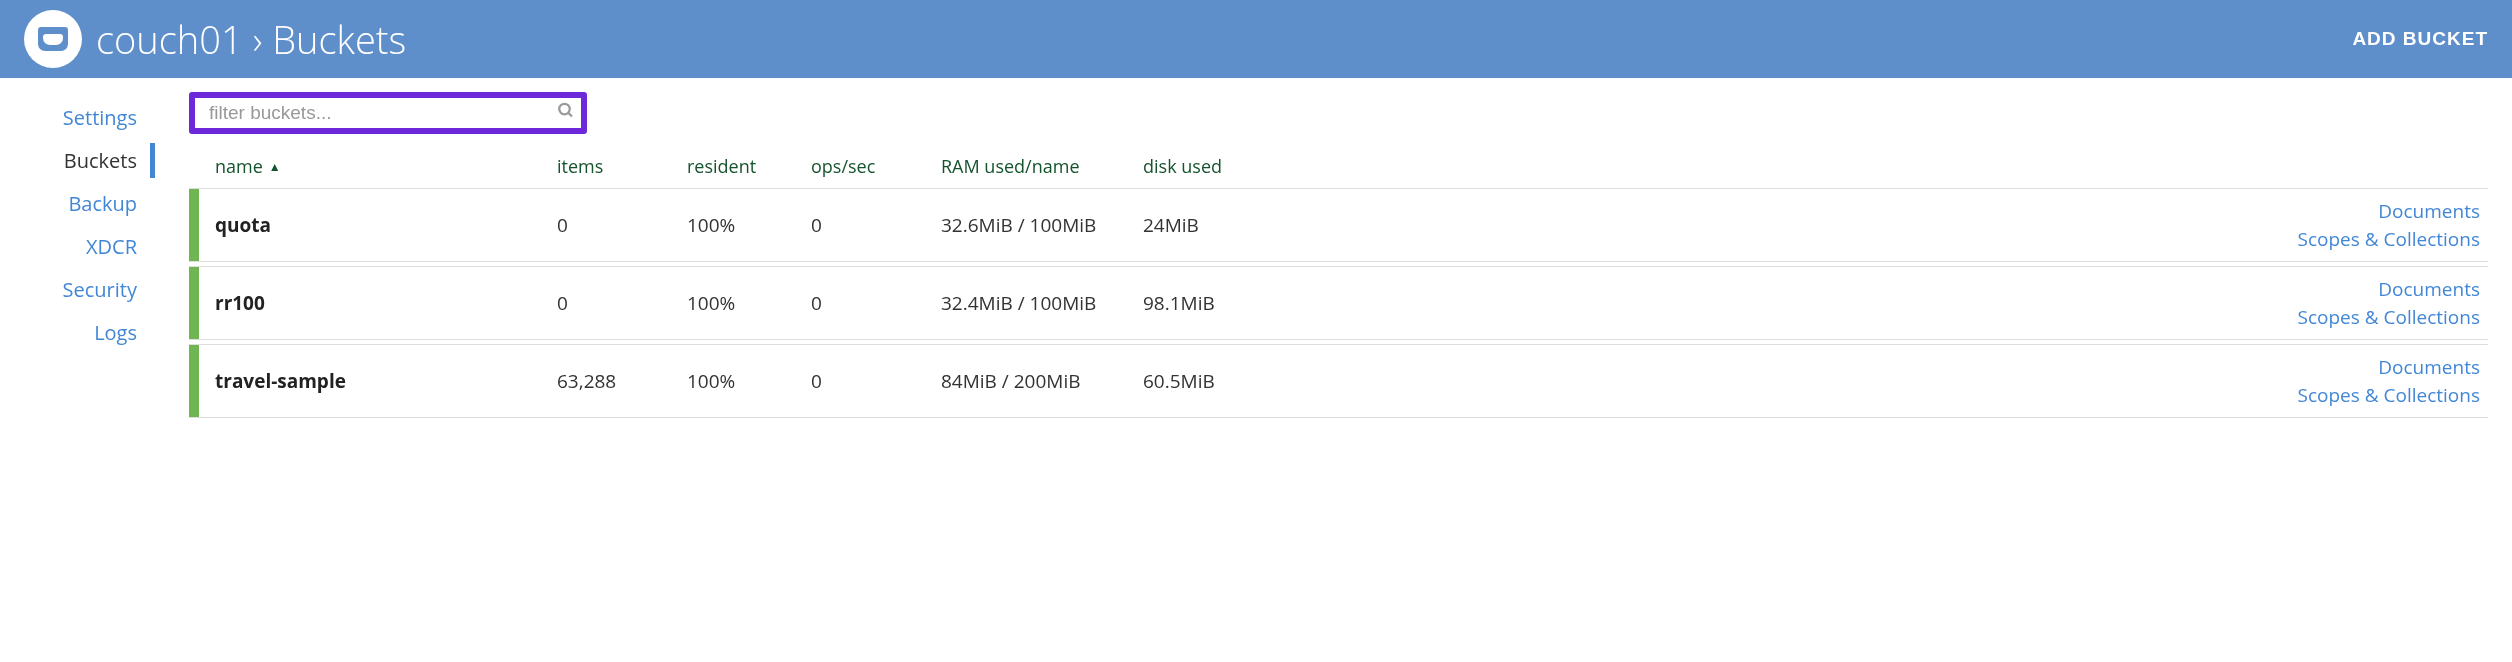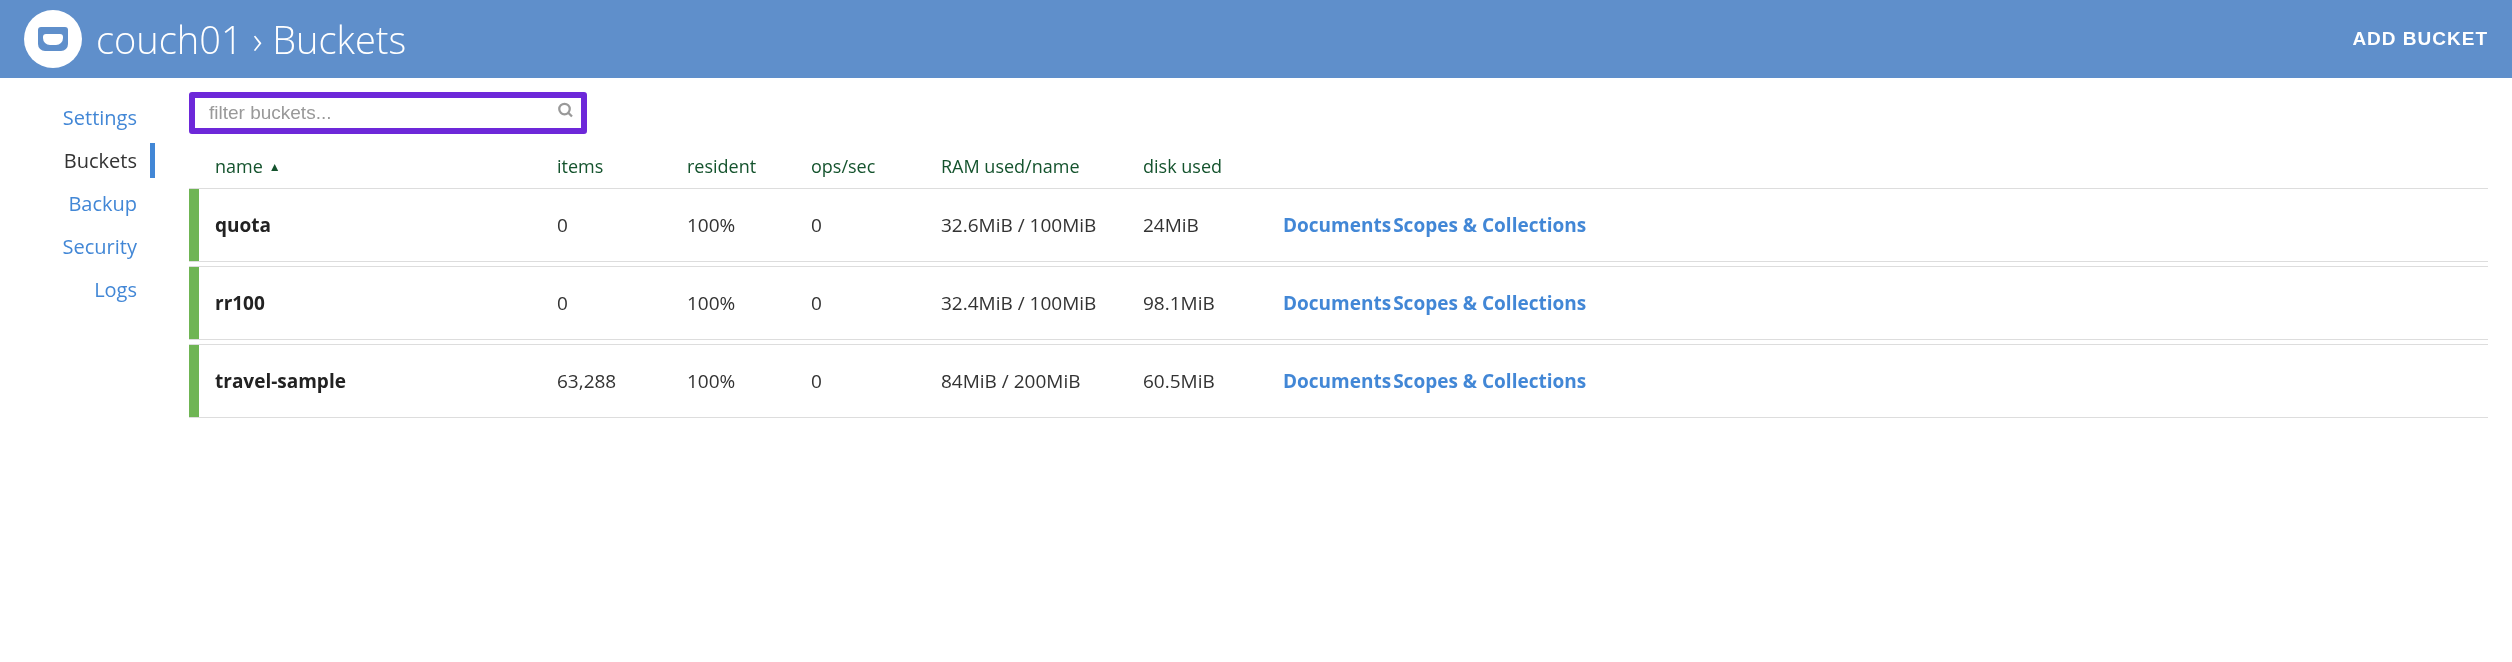--- a/index.html
+++ b/index.html
@@ -163,24 +163,23 @@
       bottom: 0;
       width: 10px;
       background: #6fb554;
     }
     .bucket-row .col-name {
       font-weight: 700;
       color: #222;
     }
     .action-links {
       display: flex;
-      flex-direction: row;
+      flex-direction: column;
       align-items: flex-end;
       gap: 2px;
-      font-weight: bold;
     }
     .action-link {
       color: #4287d6;
       font-size: 19px;
       cursor: pointer;
     }
   </style>
 </head>
 <body>
 
@@ -195,20 +194,21 @@
   </div>
   <div class="header-spacer"></div>
   <button class="add-bucket-btn">ADD BUCKET</button>
 </div>
 
 <div class="main-layout">
   <div class="sidebar">
     <div class="sidebar-item inactive">Settings</div>
     <div class="sidebar-item active">Buckets</div>
     <div class="sidebar-item inactive">Backup</div>
+    <div class="sidebar-item inactive">XDCR</div>
     <div class="sidebar-item inactive">Security</div>
     <div class="sidebar-item inactive">Logs</div>
   </div>
 
   <div class="content">
     <div class="filter-wrap">
       <input class="filter-input" type="text" placeholder="filter buckets..." style="">
       <span class="search-icon-wrap">
         <svg width="18" height="18" viewBox="0 0 24 24" fill="none" stroke="currentColor" stroke-width="3">
           <circle cx="10" cy="10" r="7"></circle>

